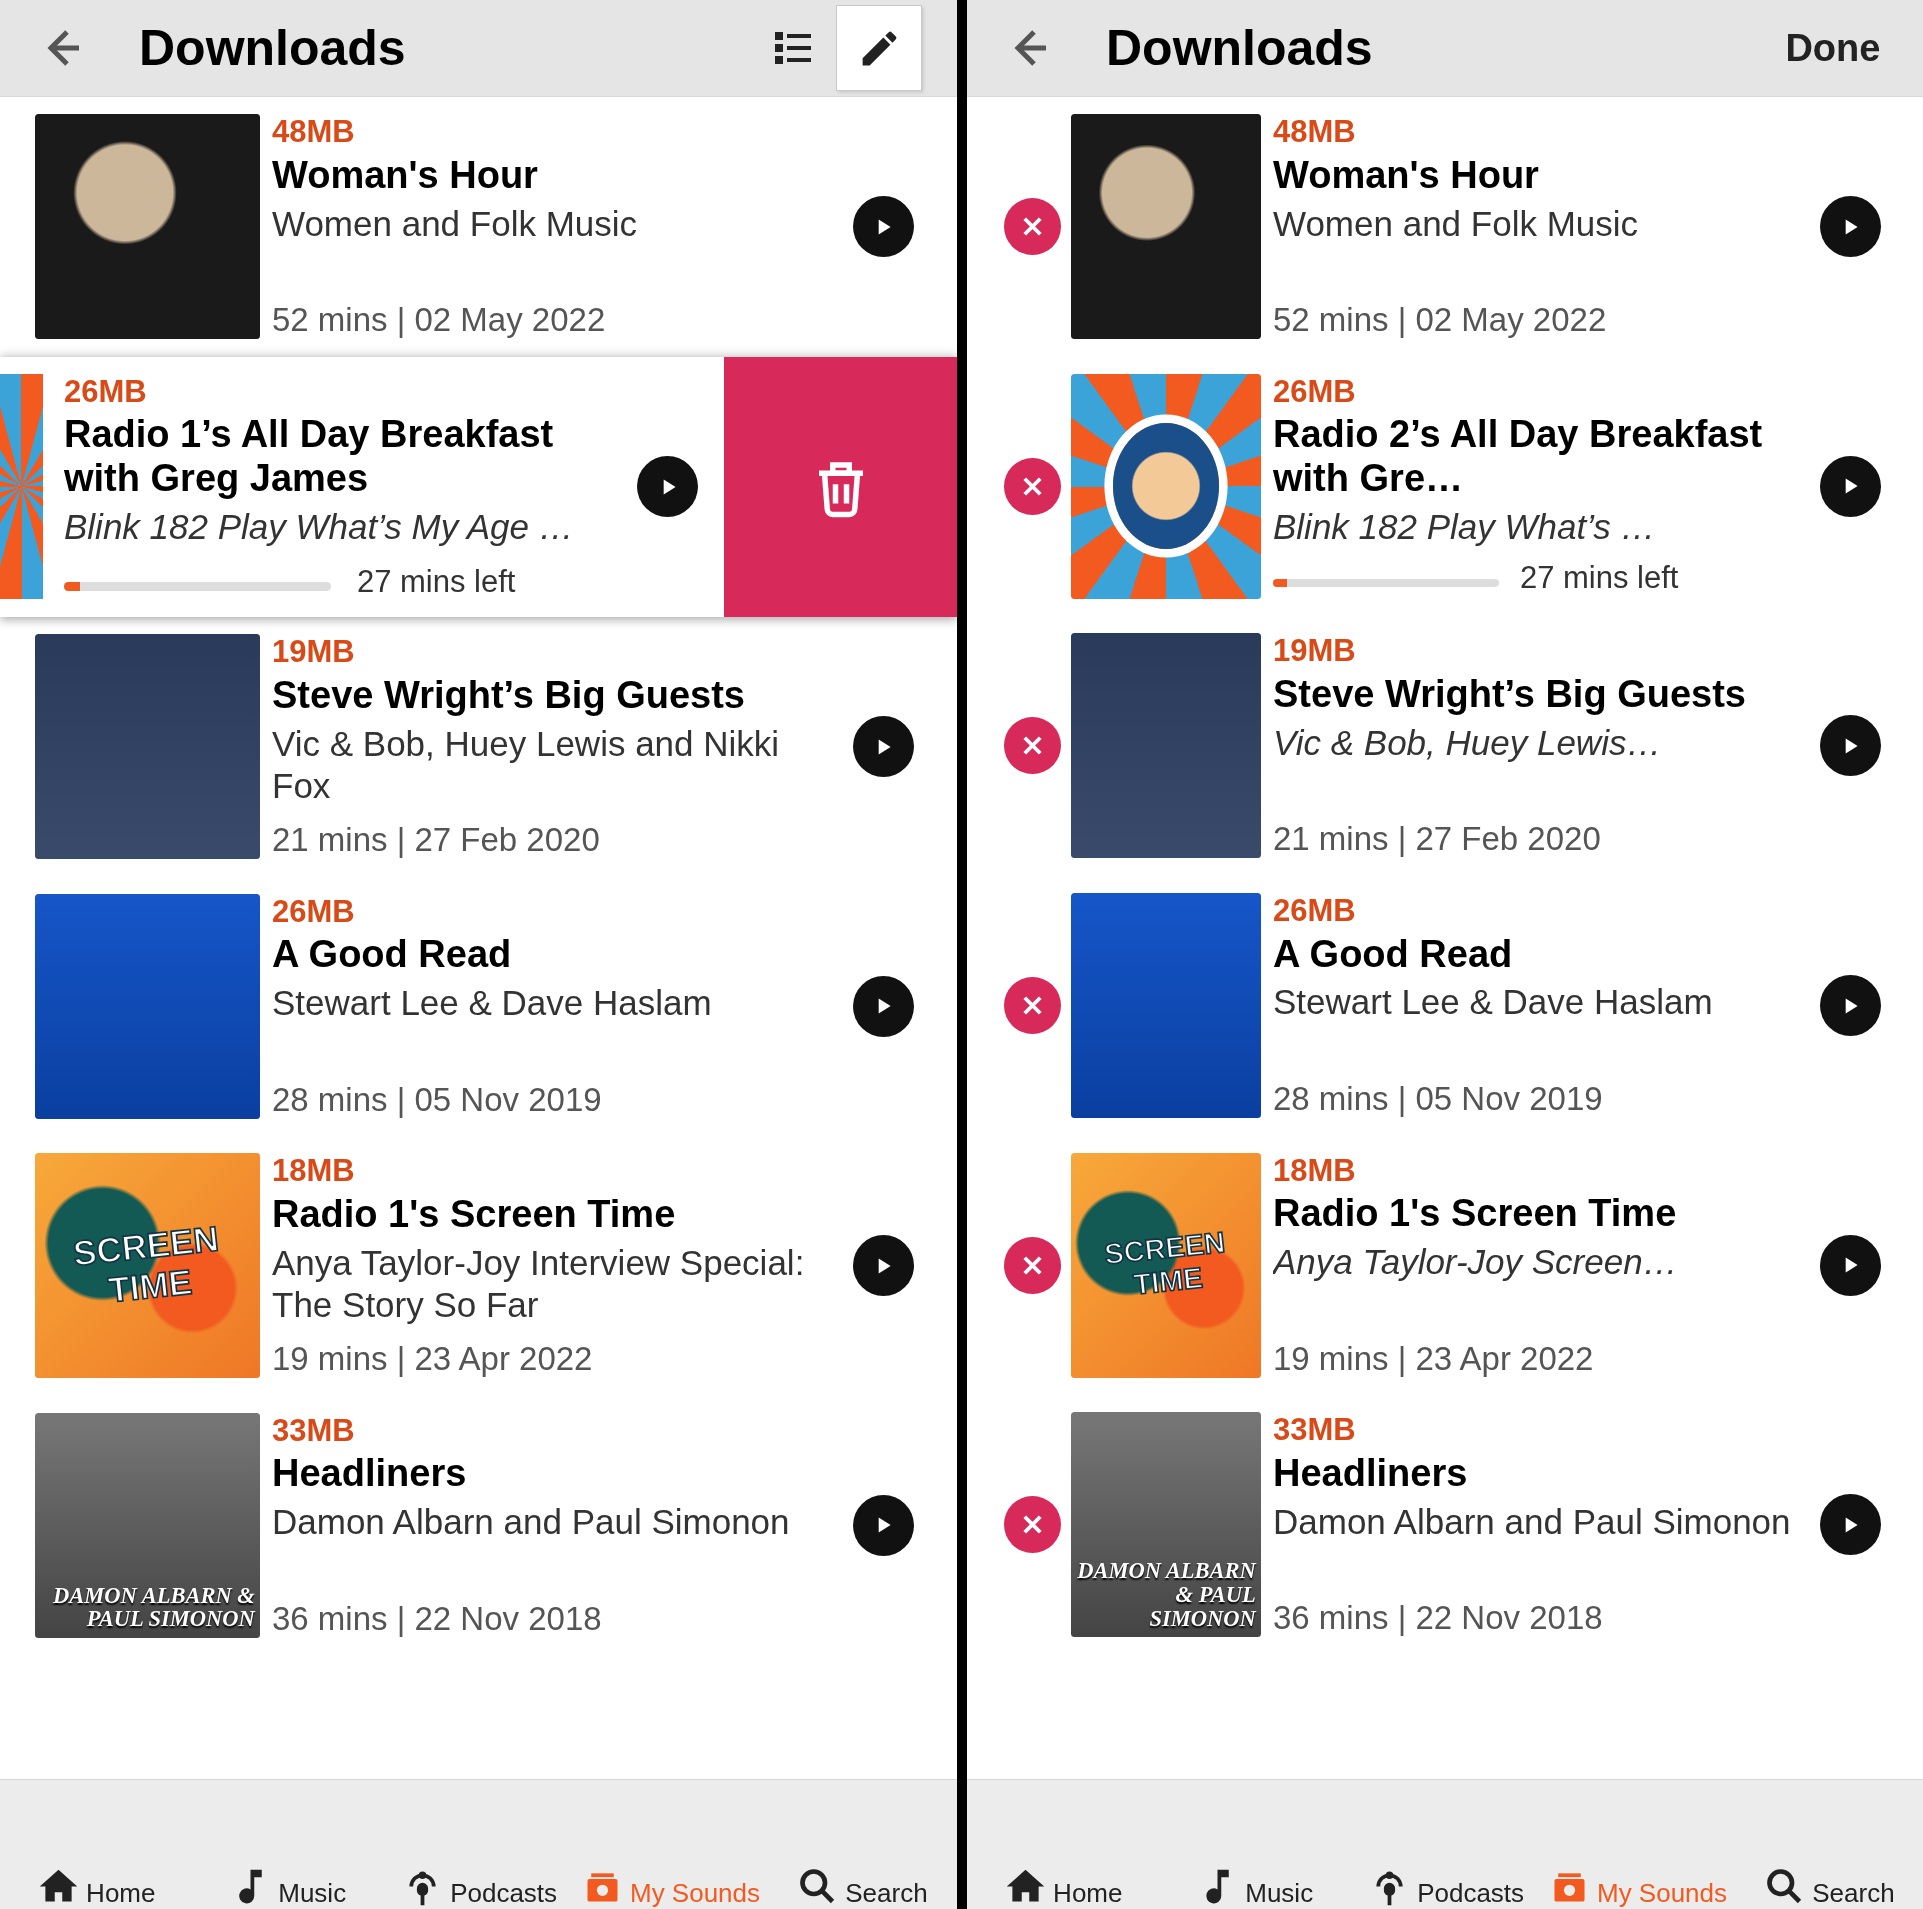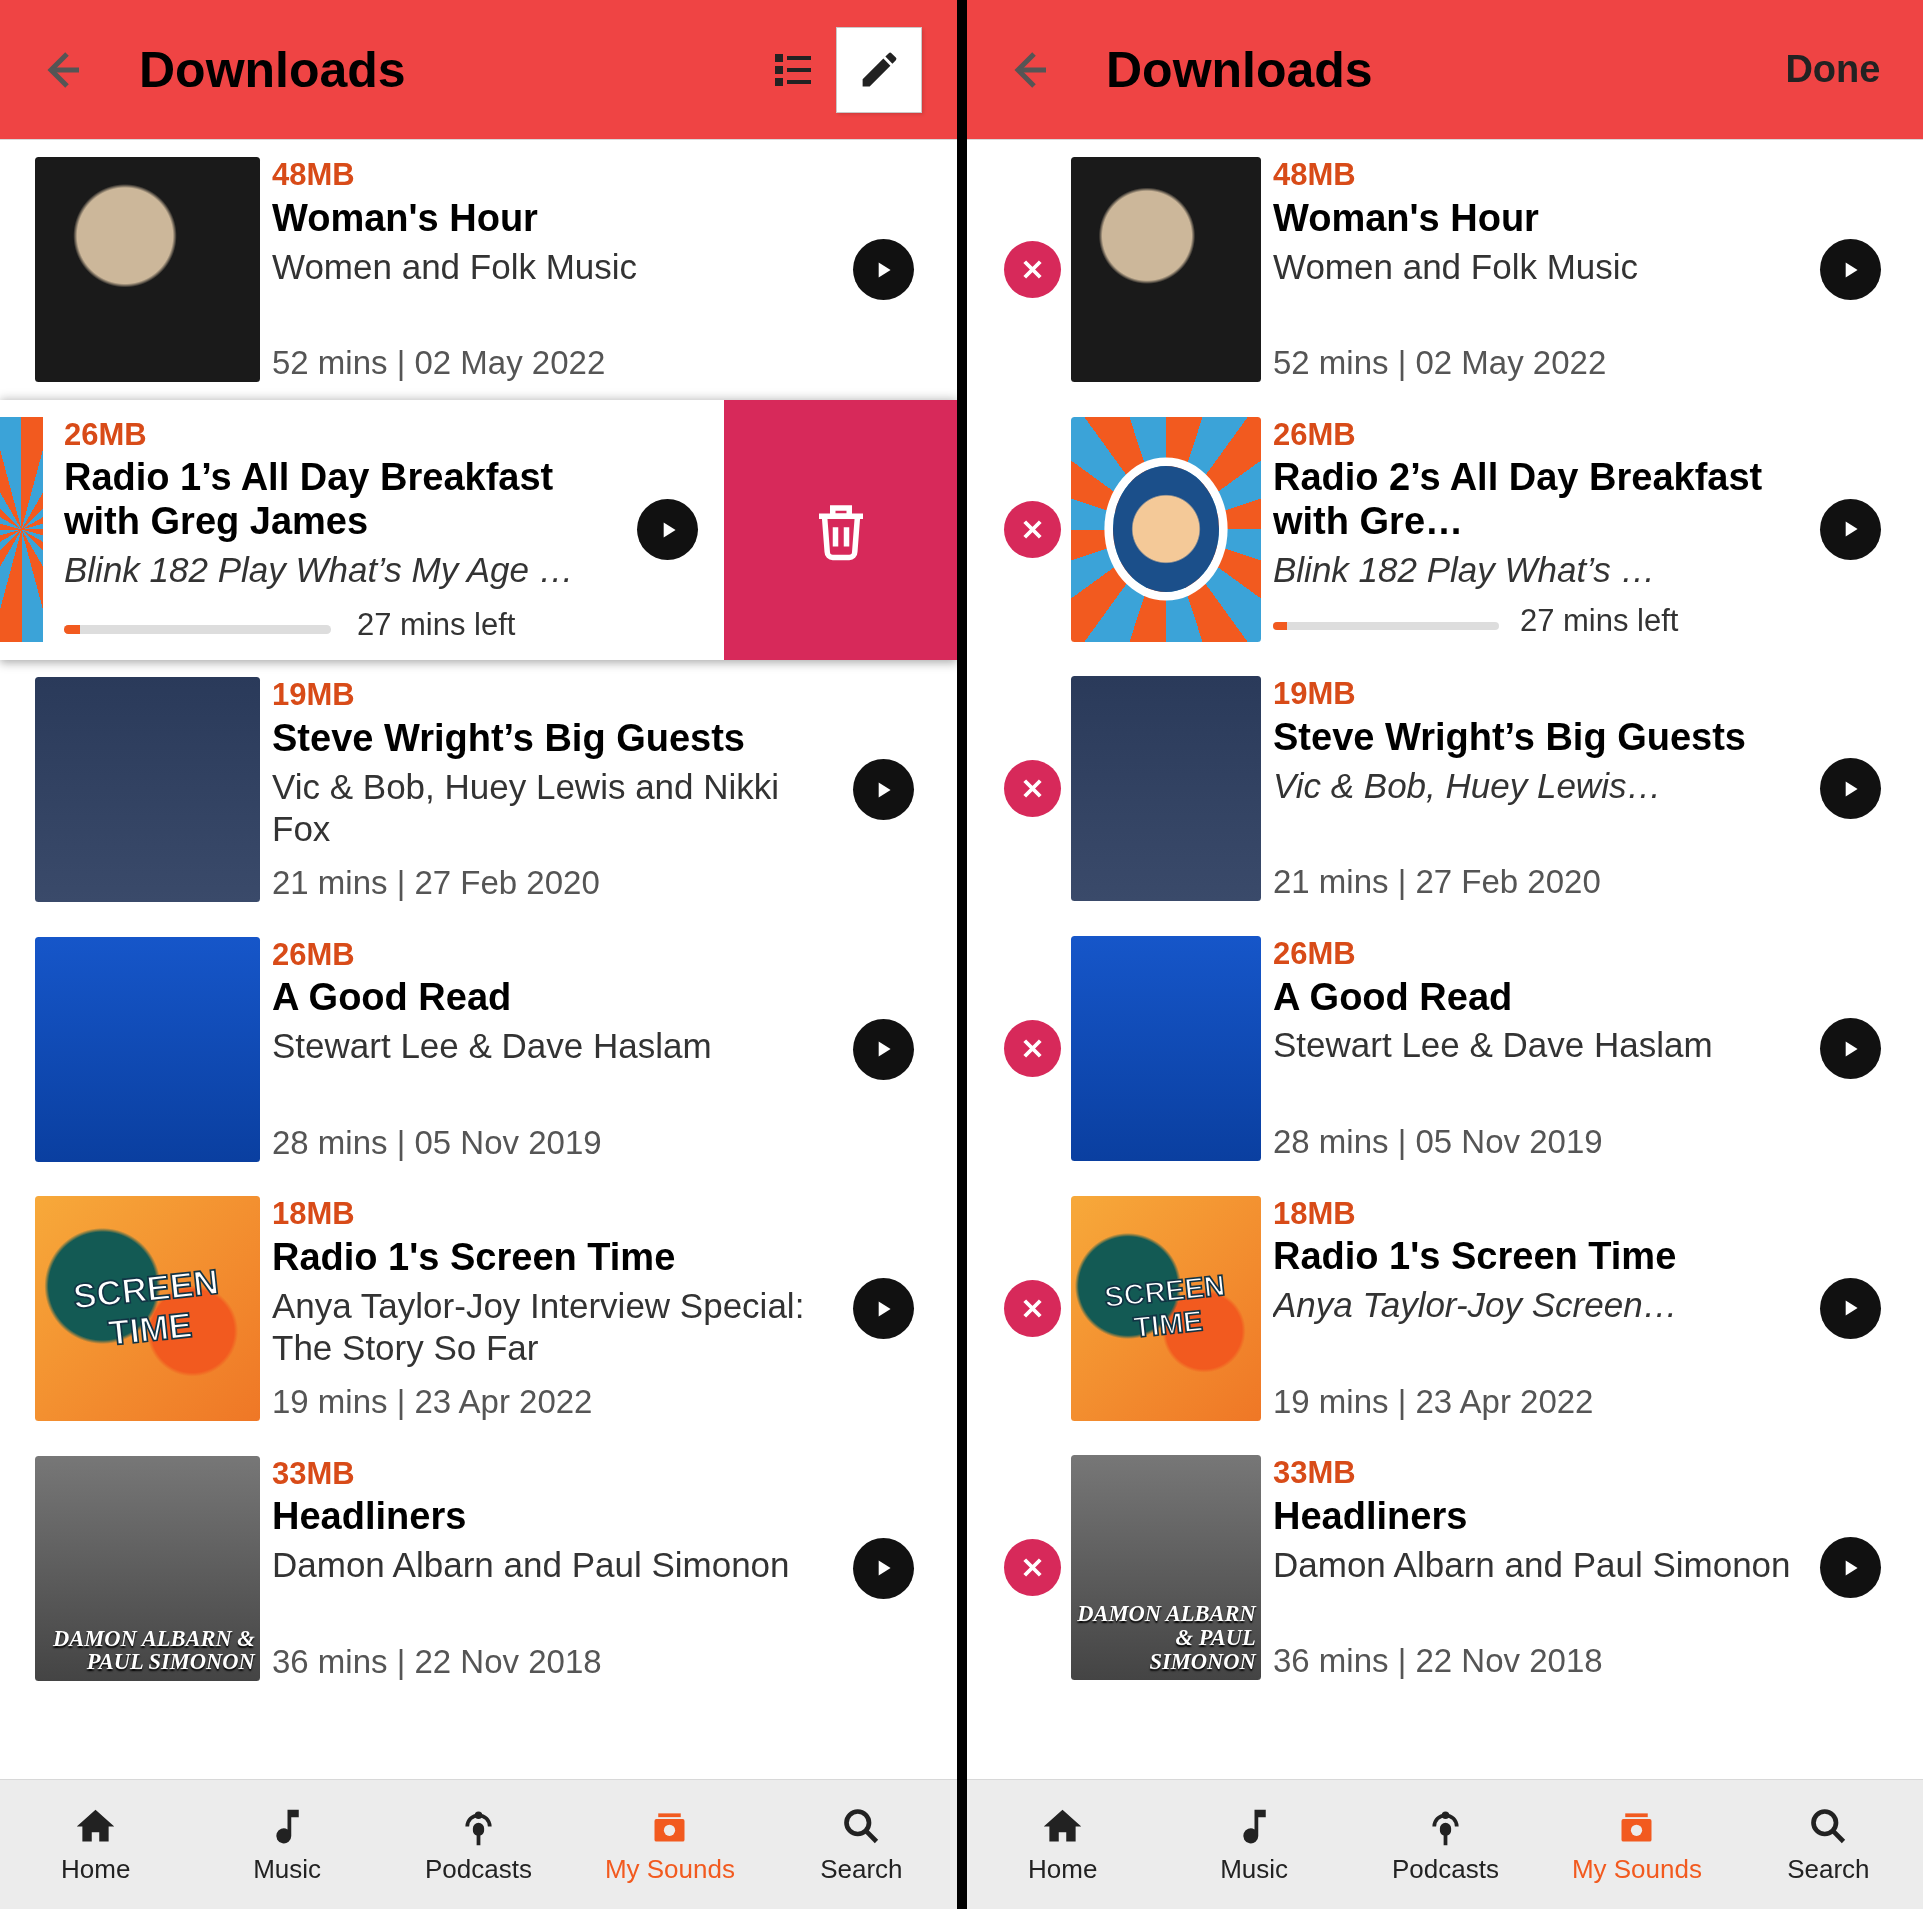--- a/index.html
+++ b/index.html
@@ -15,22 +15,22 @@
   flex: 1;
   background: #fff;
   display: flex;
   flex-direction: column;
   position: relative;
 }
 .phone + .phone { border-left: 10.4px solid #000; }
 
 
 .header {
-  background: #ef4444;
-  height: 140px;
+  background: #e5e5e5;
+  height: 97px;
   display: flex;
   align-items: center;
   padding: 0 35px;
   border-bottom: 1.7px solid #d8d8d8;
 }
 .header .back {
   width: 52px; height: 52px;
   display: flex; align-items: center; justify-content: center;
   color: #555;
 }
@@ -191,22 +191,22 @@
 
 .tabbar {
   height: 130px;
   background:#ececec;
   border-top:1.7px solid #d8d8d8;
   display:flex;
 }
 .tab {
   flex:1;
   display:flex;
-  flex-direction:column;
-  align-items:center;
+  flex-direction:row;
+  align-items:flex-end;
   justify-content:center;
   color:#222;
   gap:5.2px;
 }
 .tab.active { color:#f25a1f; }
 .tab svg { width:45px; height:45px; }
 .tab .lbl { font-size: 26px; font-weight:500; }
 
 
 .row.swiped .progress-wrap {

